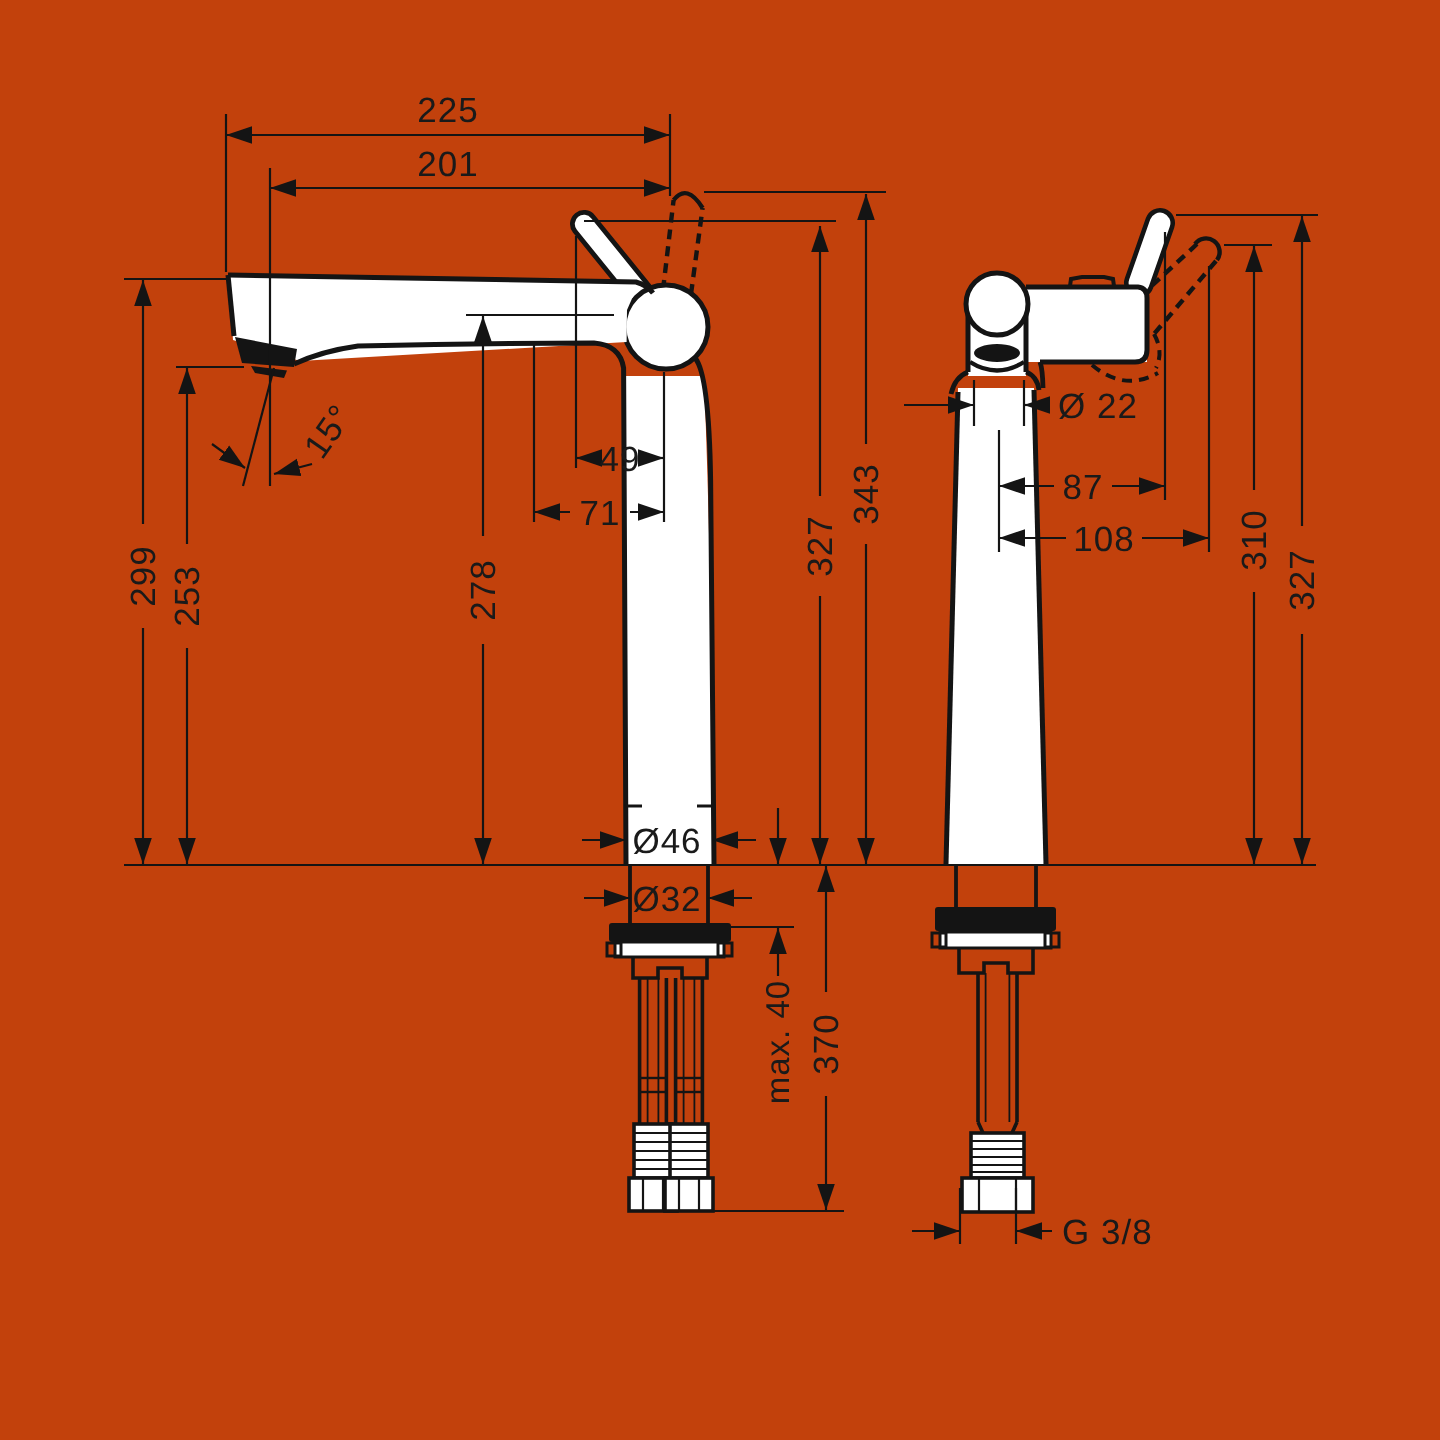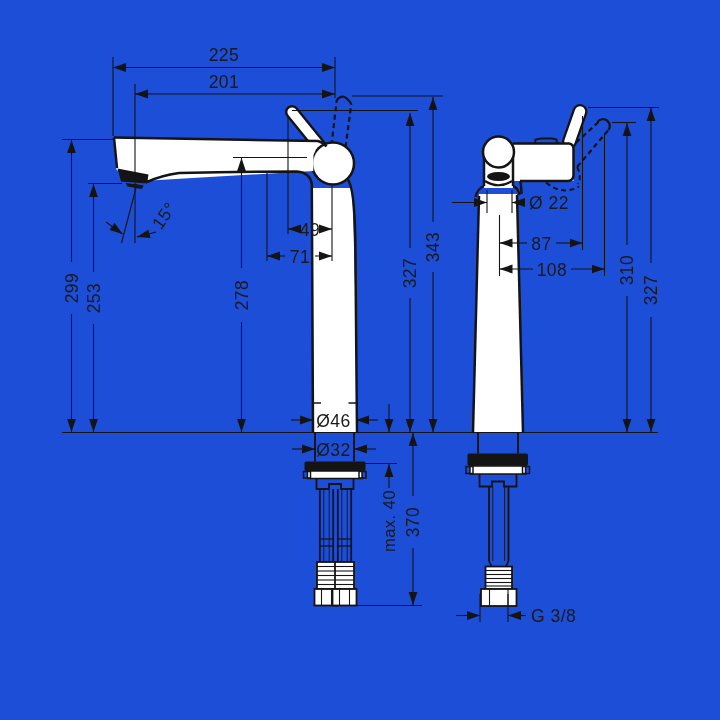--- a/index.html
+++ b/index.html
@@ -1,17 +1,17 @@
 <!DOCTYPE html>
 <html><head>
 <meta charset="utf-8">
 <style>
   html,body{margin:0;padding:0;background:#ffffff;}
   .canvas{
-    width:720px;height:720px;position:relative;background:#1d4ed8;
+    width:720px;height:720px;position:relative;background:#c2410c;
     font-family:"Liberation Sans", sans-serif;
   }
   svg text{
     font-family:"Liberation Sans", sans-serif;
     font-size:17.5px;
     fill:#1a1a1a;
     letter-spacing:0.5px;
   }
   svg .sm{font-size:16.5px;}
 </style>

